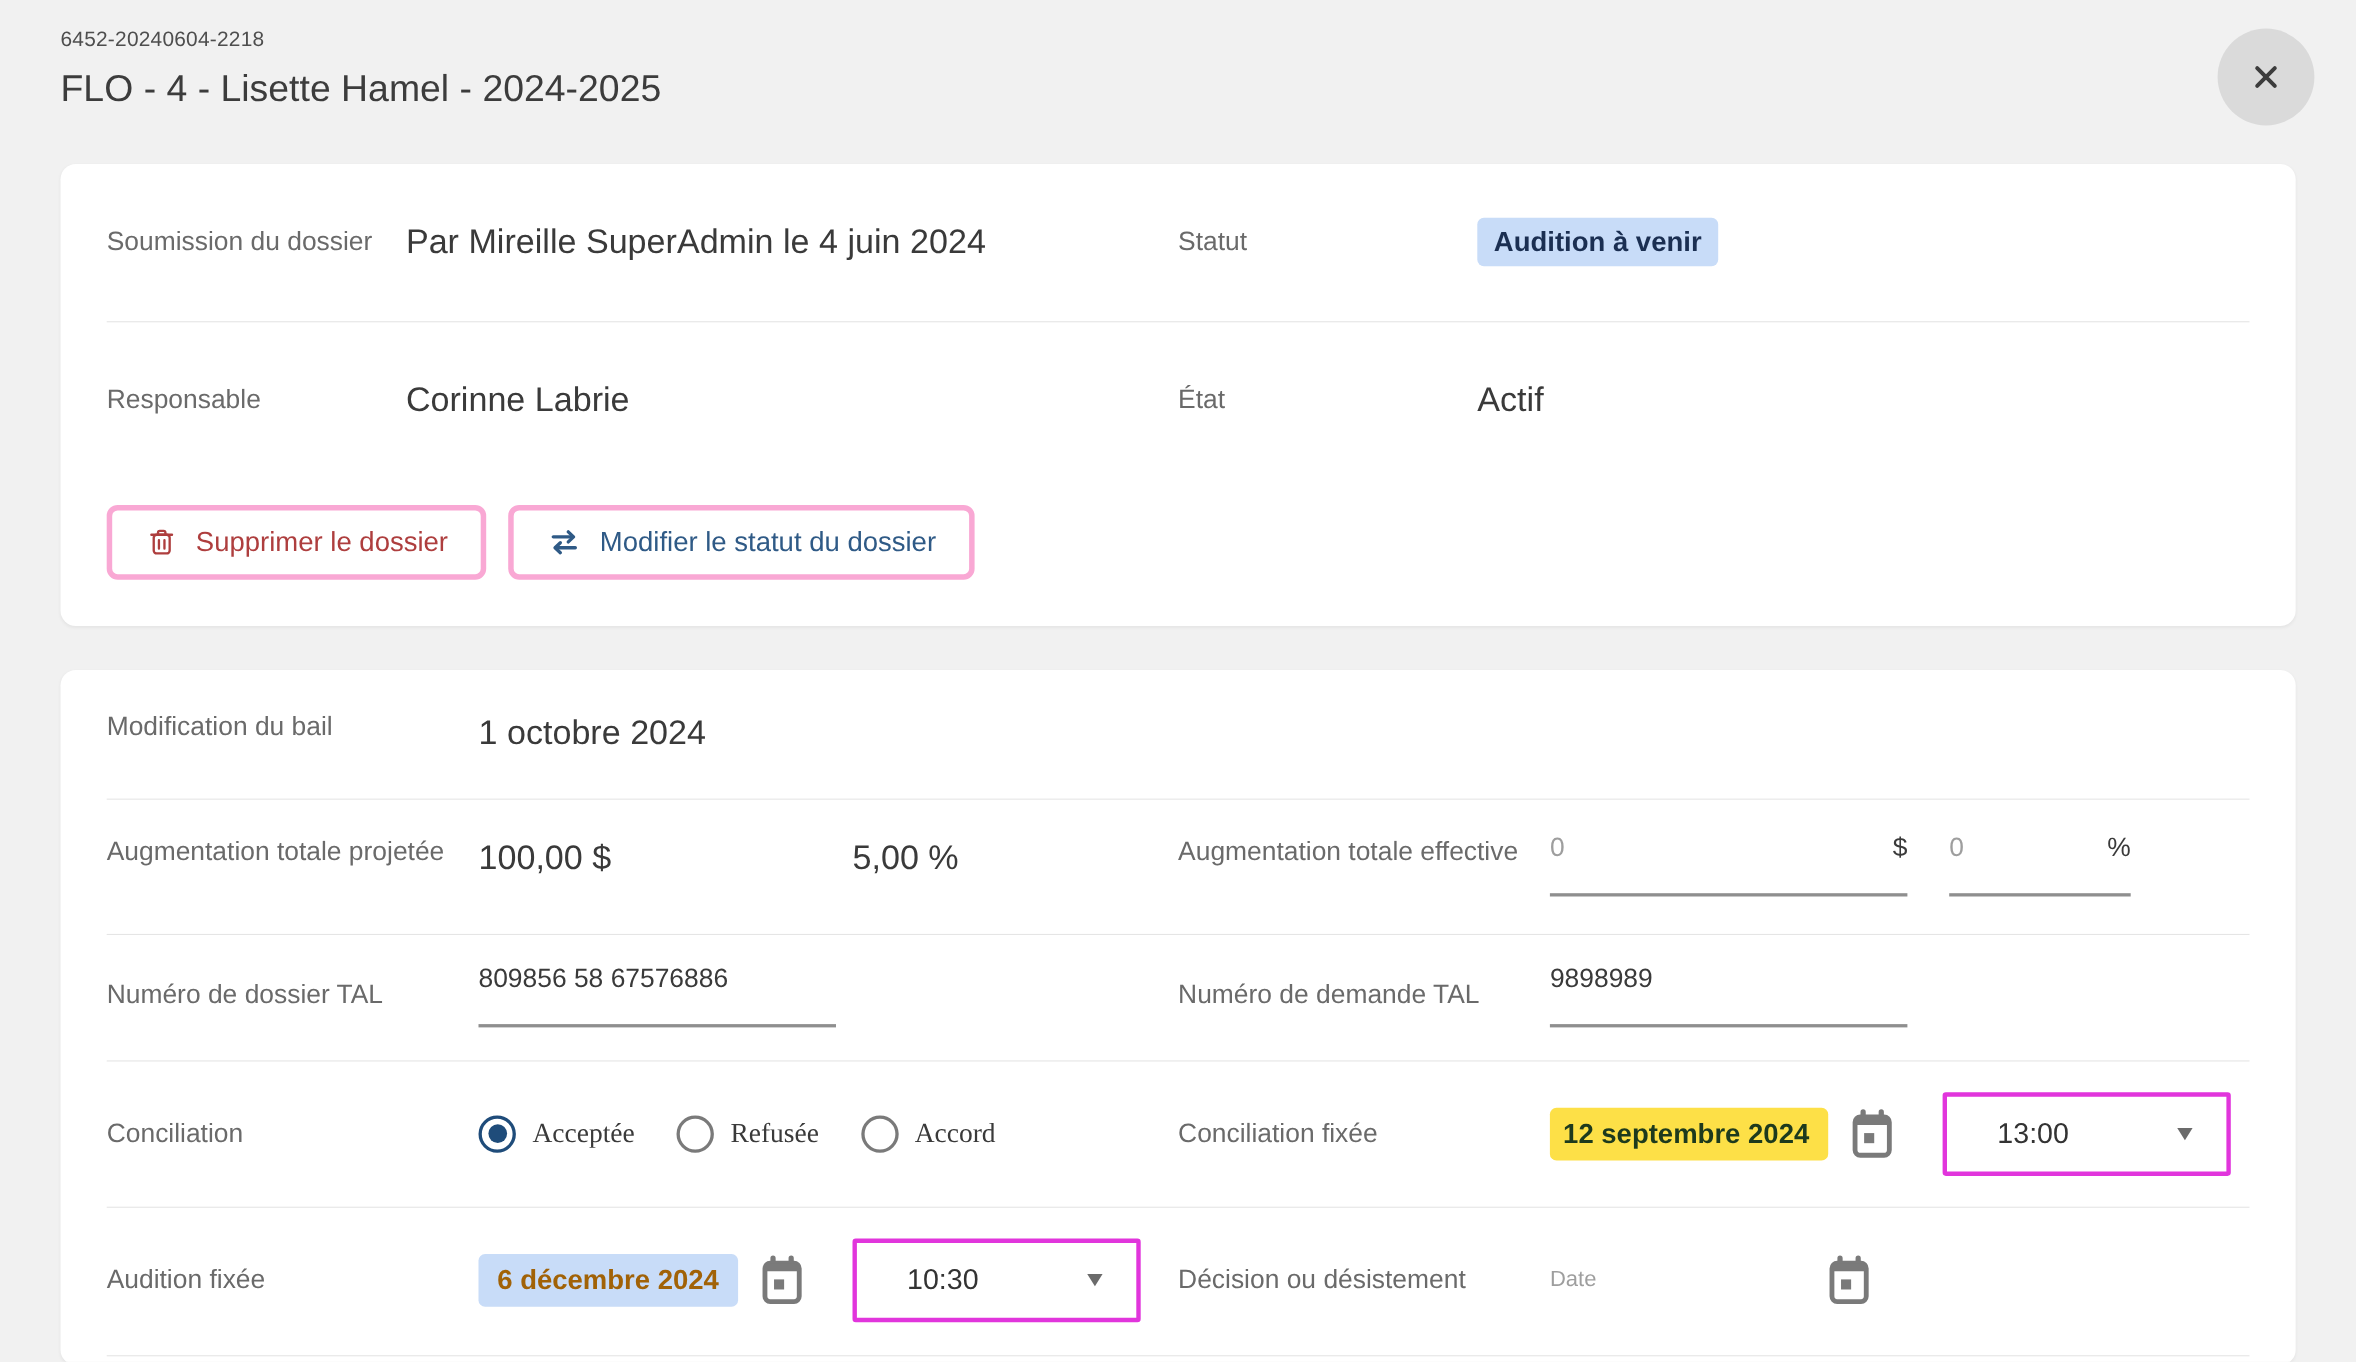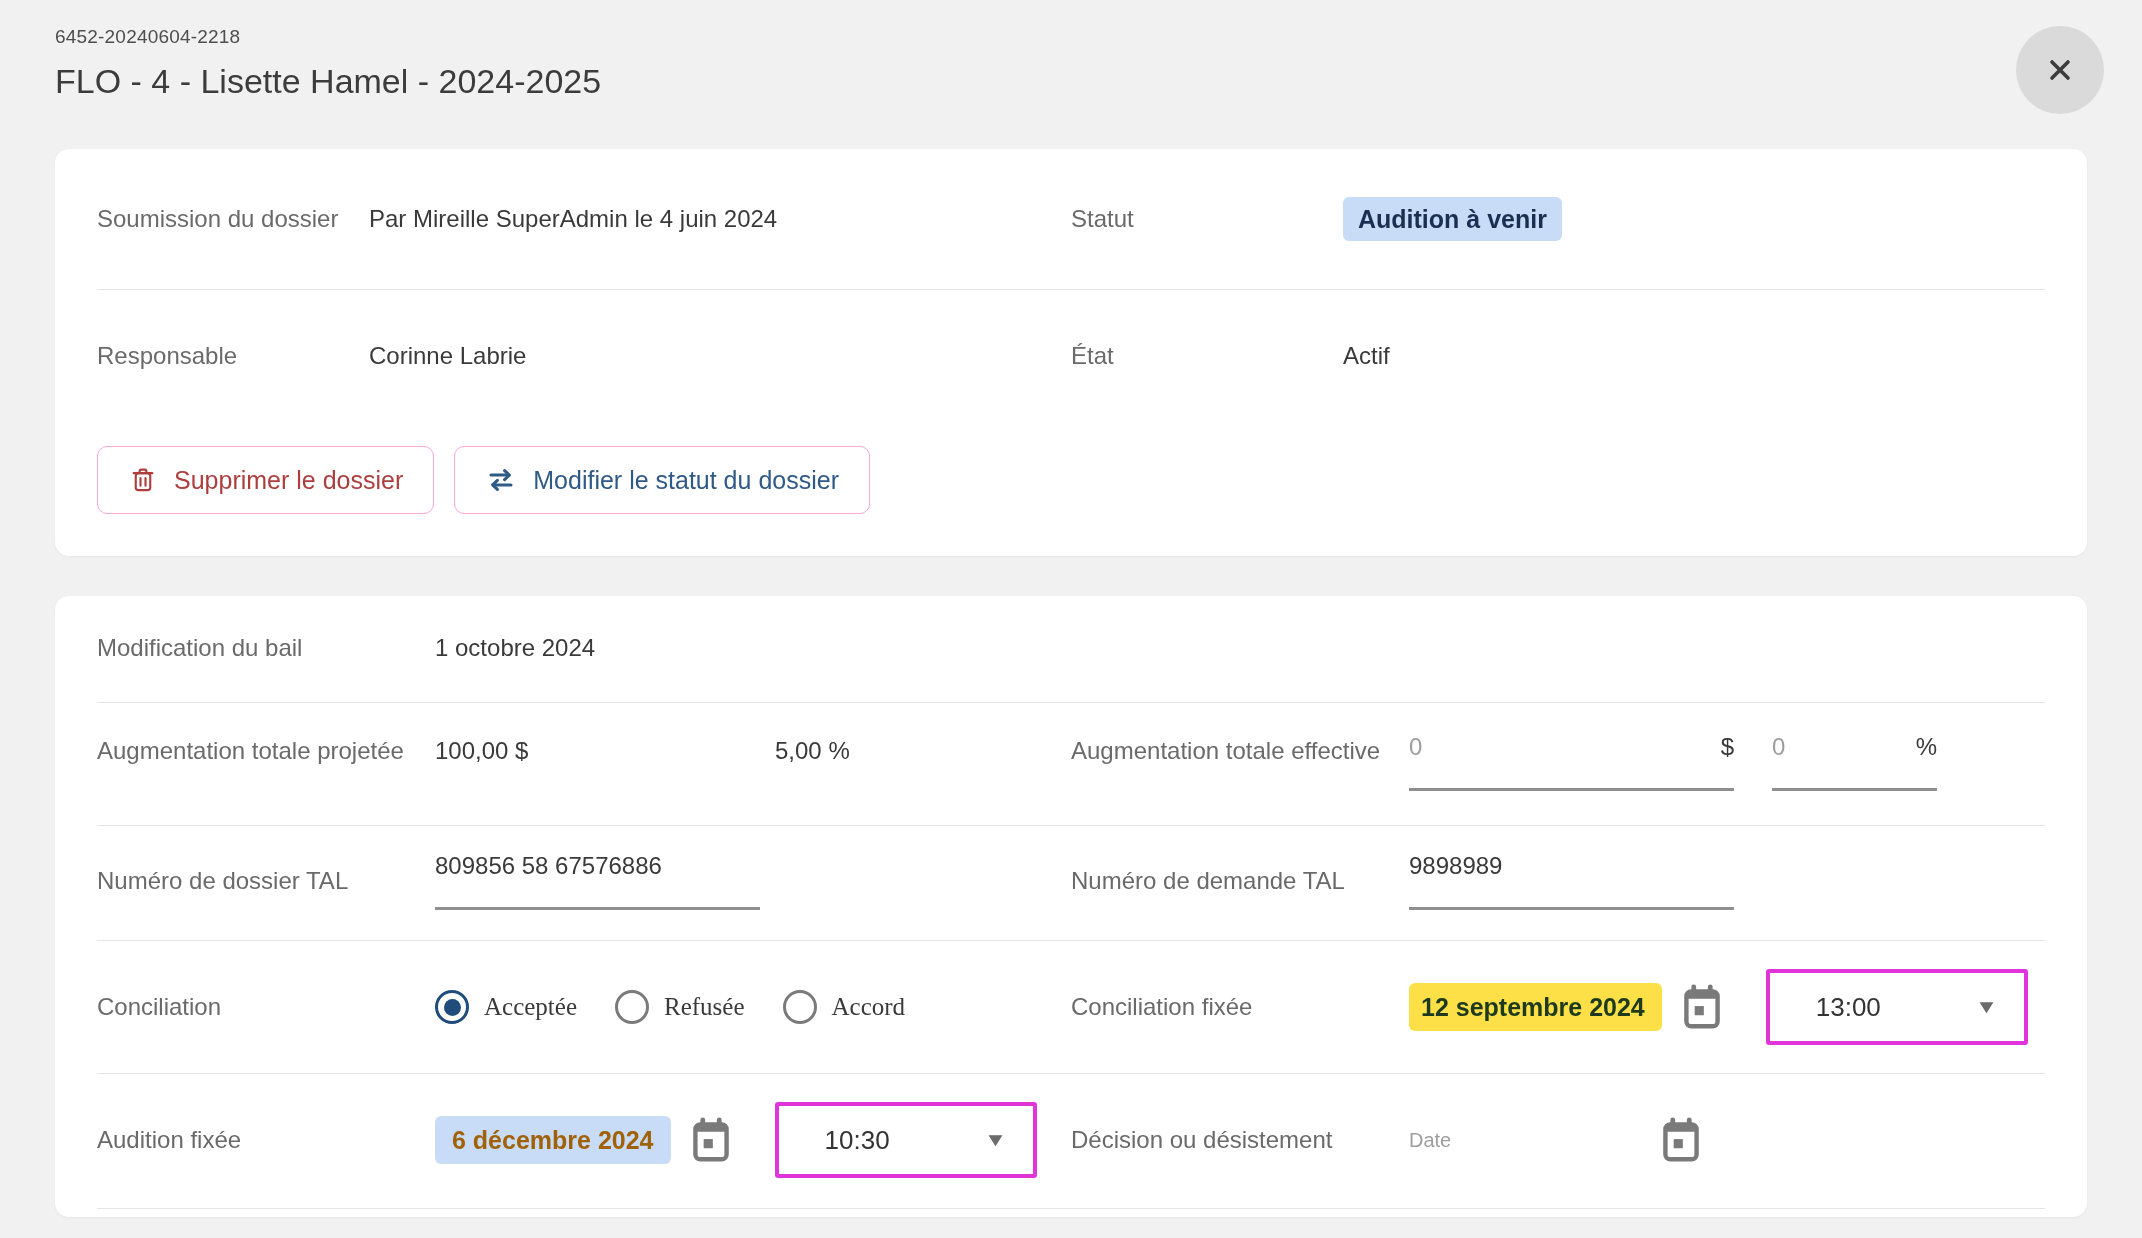--- a/index.html
+++ b/index.html
@@ -41,42 +41,42 @@
   .row-s { padding: 48px 0; }
   .row-a { padding: 34px 0 36px 0; }
   .row-b { padding: 30px 0 34px 0; }
   .row-c { padding: 26px 0 30px 0; }
   .row-d { padding: 28px 0; }
   .row-e { padding: 28px 0 30px 0; }
 
   .label { color: #6a6a6a; font-size: 24px; line-height: 1.5; flex-shrink: 0; padding-right: 10px; }
   .label.c1 { width: 272px; }
   .label.c2 { width: 338px; }
-  .value { font-size: 24px; color: #3a3a3a; line-height: 1.5; }
+  .value { font-size: 31px; color: #3a3a3a; line-height: 1.5; }
   .value.w340 { width: 340px; flex-shrink: 0; }
 
   
   .status-badge {
     display: inline-block; font-size: 25px; font-weight: 700;
     background: #c8dcf8; color: #1b2f52;
     padding: 7px 15px; border-radius: 6px; line-height: 1.2;
   }
   .date-badge {
     display: inline-block; font-size: 25px; font-weight: 700;
     padding: 9px 17px; border-radius: 6px; line-height: 1.2;
     white-space: nowrap; cursor: pointer;
   }
   .date-badge.green { background: #fde047; color: #1d3a1d; padding-left: 12px; }
   .date-badge.blue  { background: #c8dcf8; color: #a16207; }
 
   
   .button-row { display: flex; gap: 20px; padding: 24px 0 42px 0; }
   .btn {
     display: flex; align-items: center; gap: 16px;
-    background: #ffffff; border: 1px solid #f9a8d4; border-radius: 10px;
+    background: #ffffff; border: 5px solid #f9a8d4; border-radius: 10px;
     height: 68px; padding: 0 30px; font-size: 25px; cursor: pointer;
     font-family: "Liberation Sans", sans-serif;
   }
   .btn-danger  { color: #ae3e3e; }
   .btn-primary { color: #2f5a86; }
   .btn svg { flex-shrink: 0; }
 
   
   .field-underline {
     display: flex; align-items: flex-start; justify-content: space-between;

